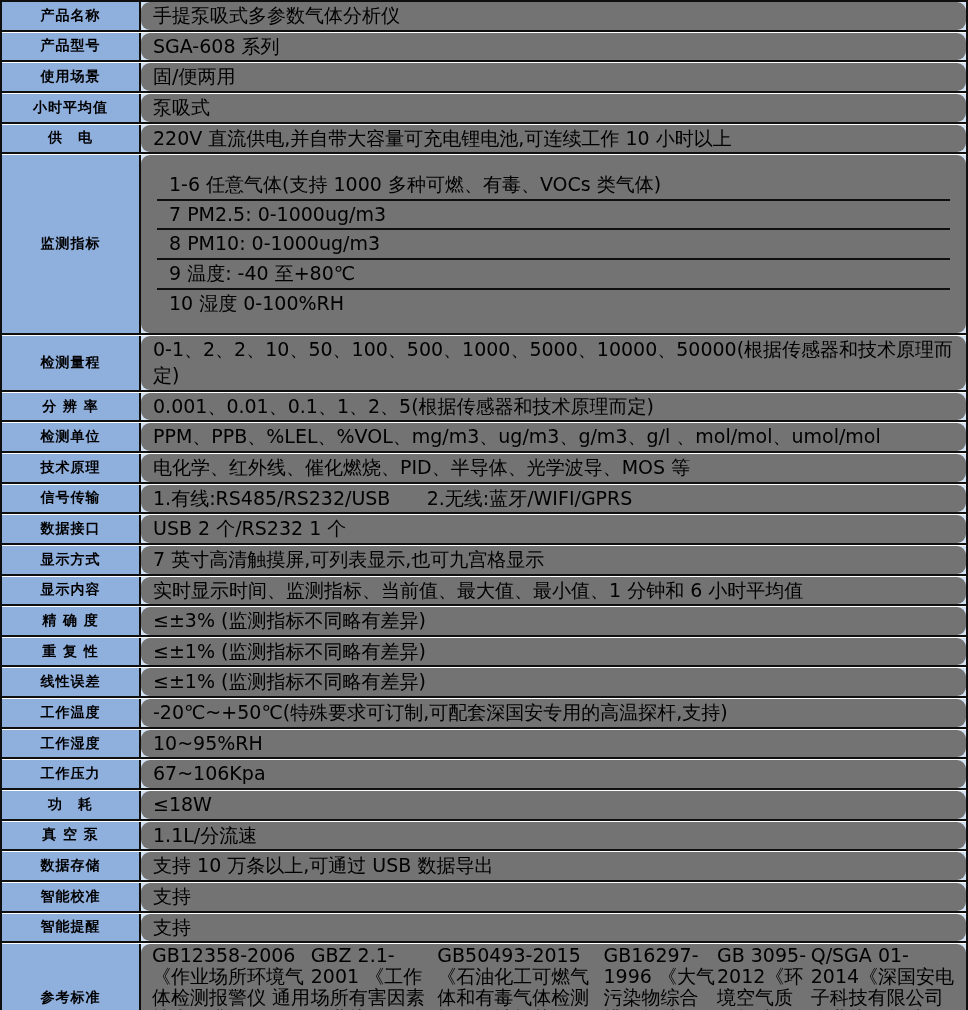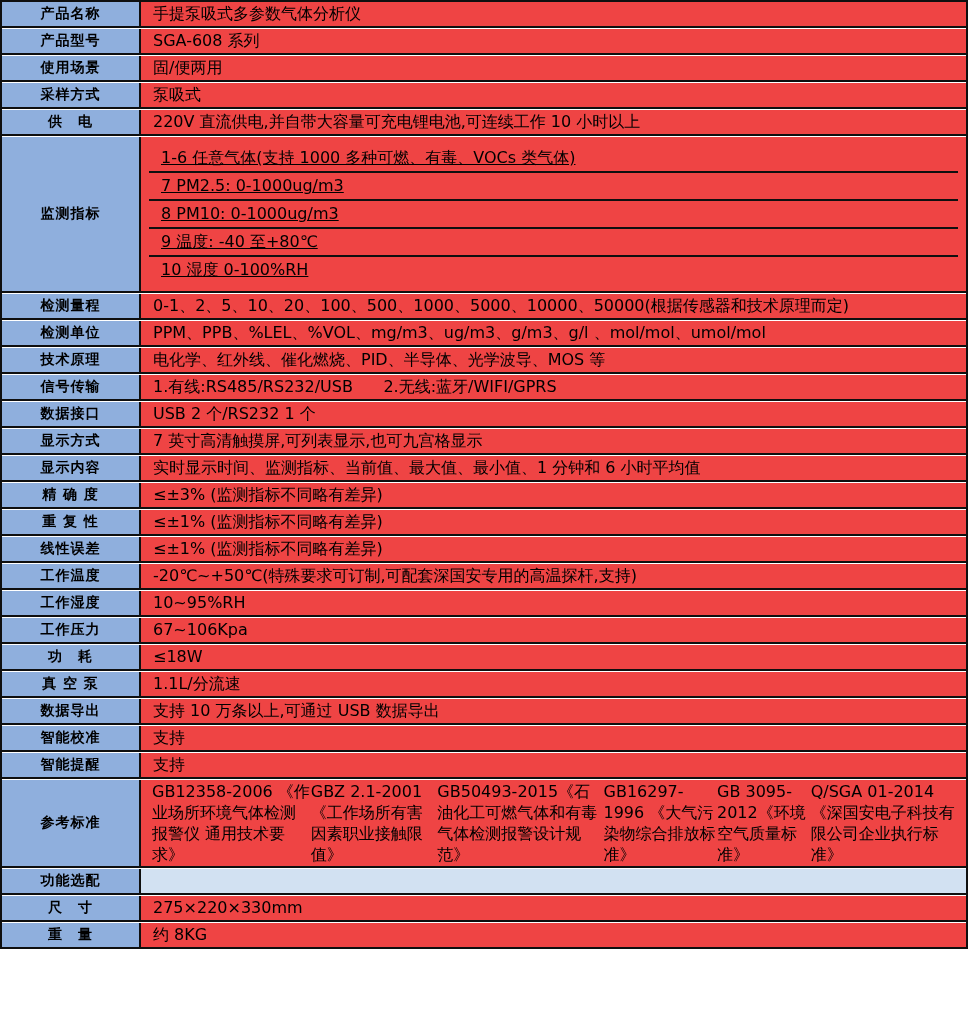--- a/index.html
+++ b/index.html
@@ -30,30 +30,31 @@
     text-align:center;
     font-weight:bold;
     font-size:14px;
     letter-spacing:1px;
     min-height:24px;
     padding:1px 2px;
     white-space:pre-wrap;
   }
   .value{
     flex:1;
-    background:#ef4444;
+    background:#737373;
     display:flex;
     align-items:center;
-    font-size:16px;
+    font-size:19px;
     padding:1px 10px 1px 12px;
     min-height:24px;
     white-space:pre-wrap;
     line-height:1.35;
-  }
-  .value.multi{flex-direction:column;align-items:stretch;padding:8px;text-decoration:underline;}
+    border-radius:9px;
+  }
+  .value.multi{flex-direction:column;align-items:stretch;padding:16px;}
   .subrow{
     display:flex;align-items:center;
     min-height:24px;
     border-bottom:2px solid #0f0f0f;
     padding:1px 10px 1px 12px;
     white-space:pre-wrap;
   }
   .subrow:last-child{border-bottom:0;}
   .value.lines{flex-direction:row;align-items:stretch;padding:1px 10px 1px 11px;justify-content:space-between;}
   .line{line-height:21px;white-space:pre-wrap;}
@@ -73,21 +74,21 @@
     <div class="cell label">产品型号</div>
     <div class="cell value">SGA-608 系列</div>
   </div>
 
   <div class="row">
     <div class="cell label">使用场景</div>
     <div class="cell value">固/便两用</div>
   </div>
 
   <div class="row">
-    <div class="cell label">采样方式</div>
+    <div class="cell label">小时平均值</div>
     <div class="cell value">泵吸式</div>
   </div>
 
   <div class="row">
     <div class="cell label">供　电</div>
     <div class="cell value">220V 直流供电,并自带大容量可充电锂电池,可连续工作 10 小时以上</div>
   </div>
 
   <div class="row">
     <div class="cell label">监测指标</div>
@@ -95,23 +96,27 @@
       <div class="subrow">1-6 任意气体(支持 1000 多种可燃、有毒、VOCs 类气体)</div>
       <div class="subrow">7 PM2.5: 0-1000ug/m3</div>
       <div class="subrow">8 PM10: 0-1000ug/m3</div>
       <div class="subrow">9 温度: -40 至+80℃</div>
       <div class="subrow">10 湿度 0-100%RH</div>
     </div>
   </div>
 
   <div class="row">
     <div class="cell label">检测量程</div>
-    <div class="cell value">0-1、2、5、10、20、100、500、1000、5000、10000、50000(根据传感器和技术原理而定)</div>
-  </div>
-
+    <div class="cell value">0-1、2、2、10、50、100、500、1000、5000、10000、50000(根据传感器和技术原理而定)</div>
+  </div>
+
+  <div class="row">
+    <div class="cell label">分 辨 率</div>
+    <div class="cell value">0.001、0.01、0.1、1、2、5(根据传感器和技术原理而定)</div>
+  </div>
 
   <div class="row">
     <div class="cell label">检测单位</div>
     <div class="cell value">PPM、PPB、%LEL、%VOL、mg/m3、ug/m3、g/m3、g/l 、mol/mol、umol/mol</div>
   </div>
 
   <div class="row">
     <div class="cell label">技术原理</div>
     <div class="cell value">电化学、红外线、催化燃烧、PID、半导体、光学波导、MOS 等</div>
   </div>
@@ -170,21 +175,21 @@
     <div class="cell label">功　耗</div>
     <div class="cell value">≤18W</div>
   </div>
 
   <div class="row">
     <div class="cell label">真 空 泵</div>
     <div class="cell value">1.1L/分流速</div>
   </div>
 
   <div class="row">
-    <div class="cell label">数据导出</div>
+    <div class="cell label">数据存储</div>
     <div class="cell value">支持 10 万条以上,可通过 USB 数据导出</div>
   </div>
 
   <div class="row">
     <div class="cell label">智能校准</div>
     <div class="cell value">支持</div>
   </div>
 
   <div class="row">
     <div class="cell label">智能提醒</div>

